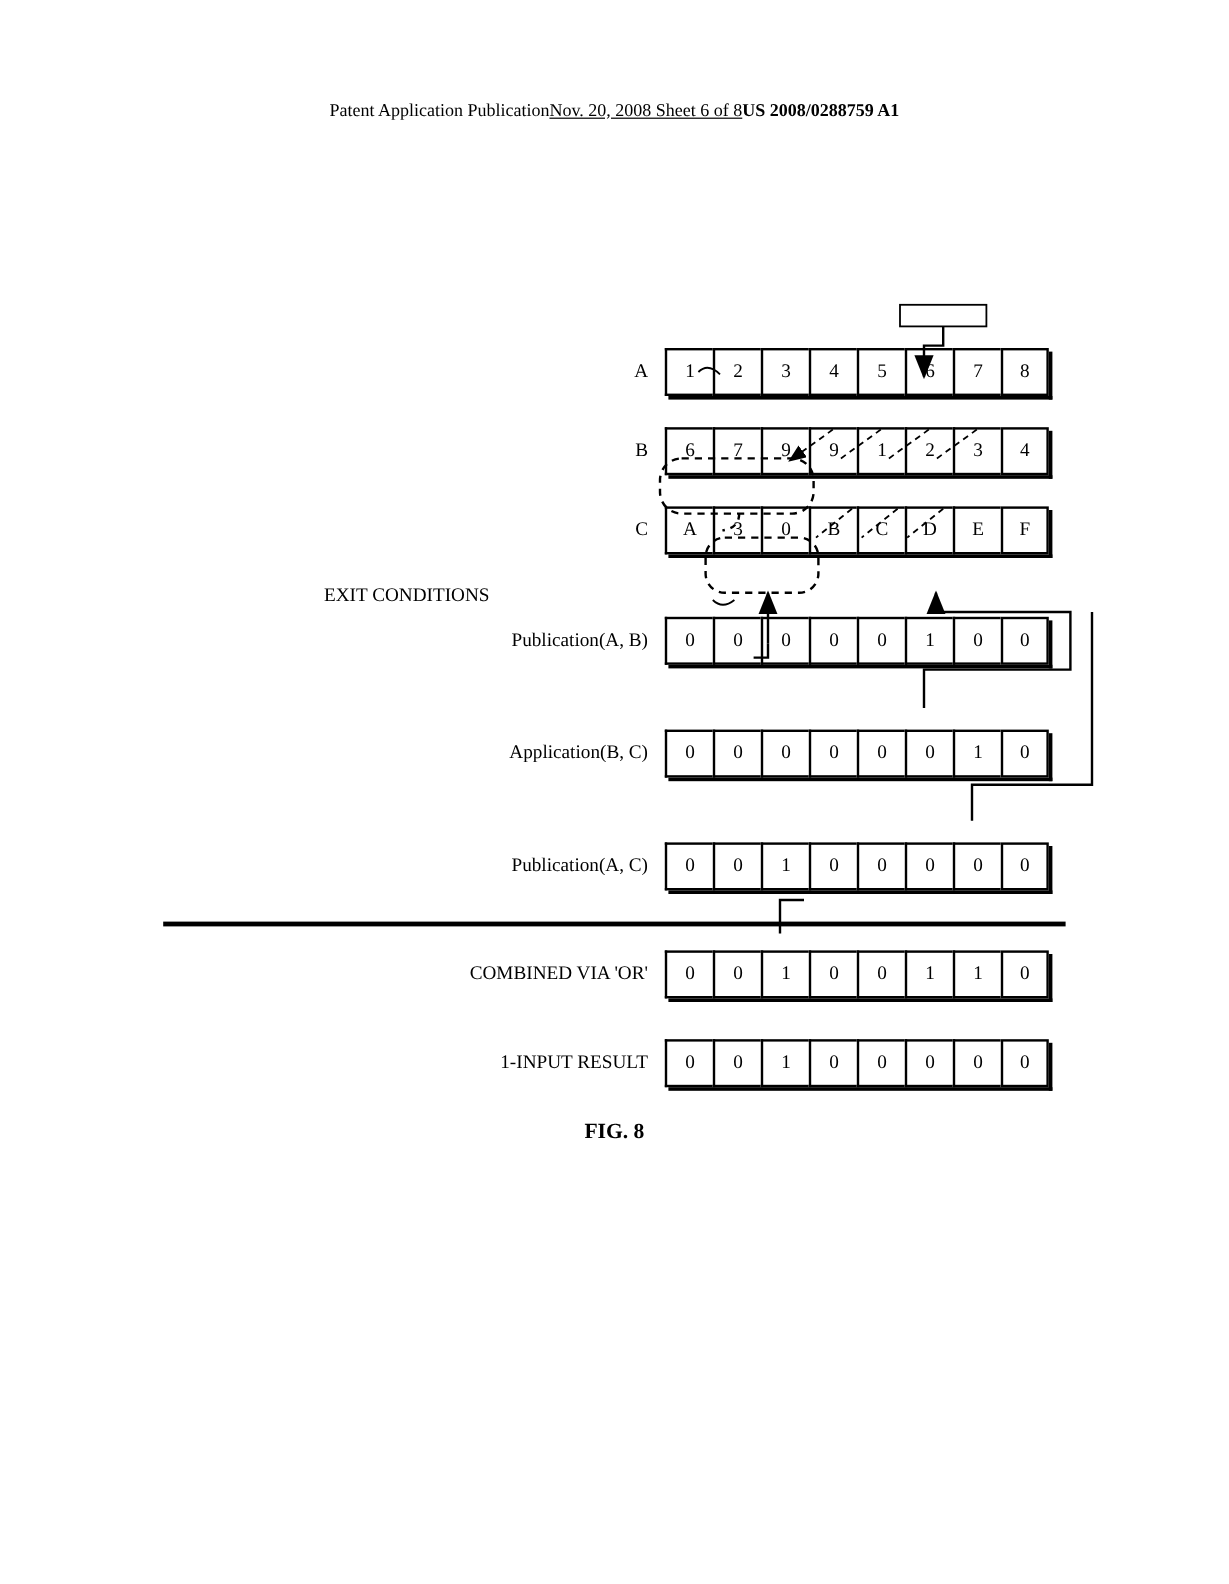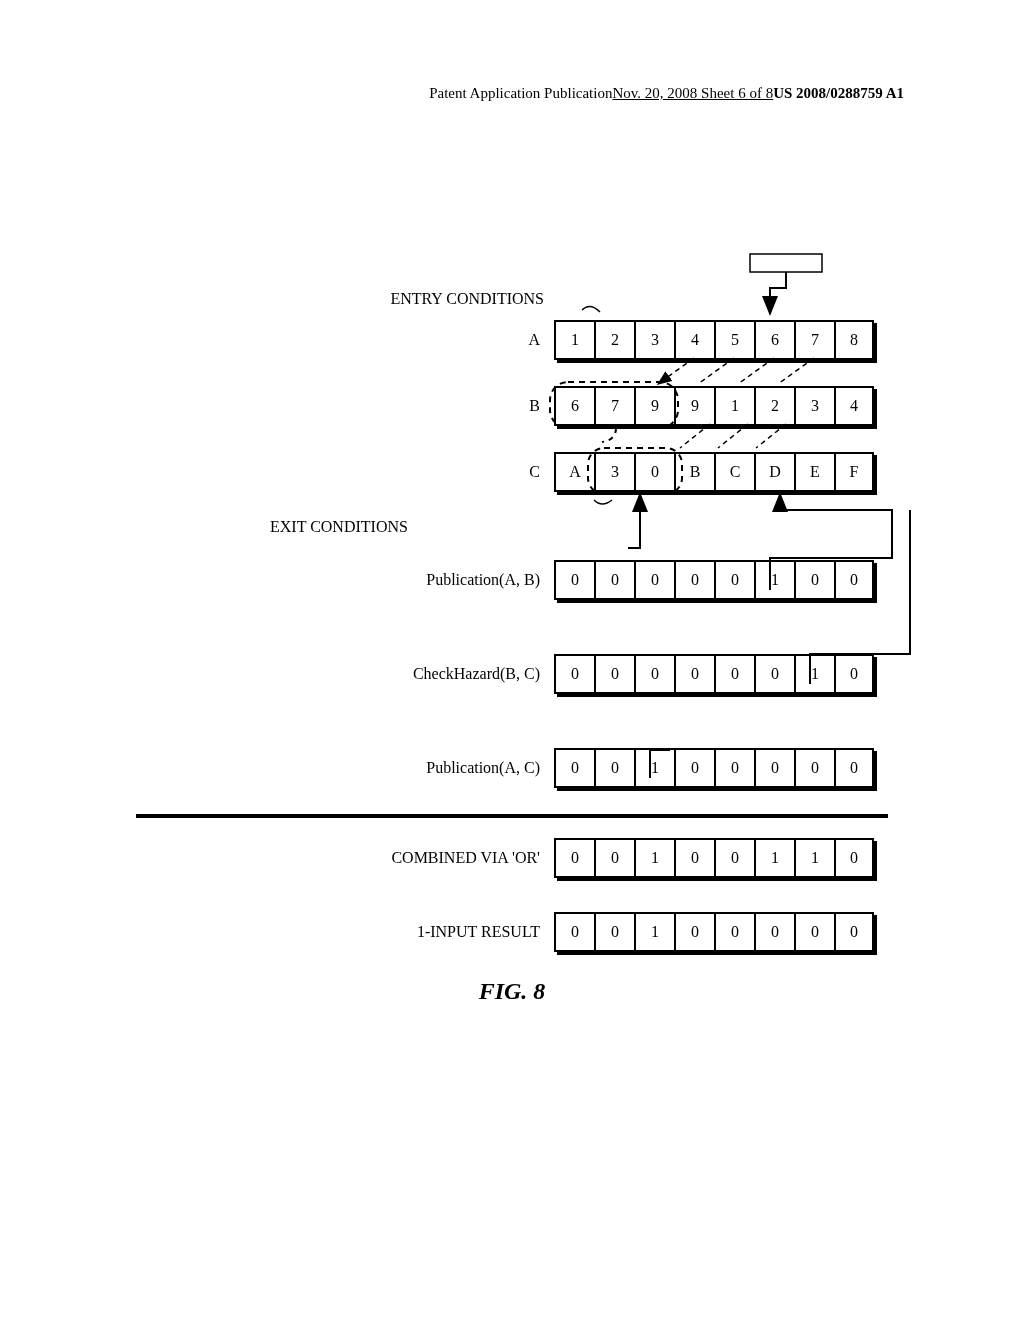--- a/index.html
+++ b/index.html
@@ -10,21 +10,21 @@
   width: 1024px;
   min-height: 1320px;
   position: relative;
 }
 .header-line {
   position: absolute;
   top: 85px;
   left: 120px;
   right: 120px;
   display: flex;
-  justify-content: flex-end;
+  justify-content: center;
   font-size: 15px;
 }
 .header-center { text-align: center; text-decoration: underline; }
 .header-right { text-align: right; font-weight: bold; }
 .figure {
   position: absolute;
   top: 290px;
   left: 150px;
   right: 150px;
 }
@@ -73,32 +73,31 @@
   display: flex;
   justify-content: flex-end;
   font-size: 16px;
   margin-bottom: 12px;
   padding-right: 330px;
 }
 .section-label-left {
   display: flex;
   justify-content: flex-start;
   font-size: 16px;
-  margin: 10px 0 16px 120px;
+  margin: 10px 0 0 120px;
 }
 .divider {
   border-top: 4px solid #000;
   margin: 18px -14px 20px -14px;
 }
 .fig-caption {
   text-align: center;
-  font-size: 24px;
+  font-size: 18px;
   font-weight: bold;
   margin-top: 26px;
-  font-style: italic;
 }
 .med-gap { height: 28px; }
 .sm-gap { height: 8px; }
 .svg-overlay {
   position: absolute;
   top: 0; left: 0;
   pointer-events: none;
   overflow: visible;
 }
 </style>
@@ -106,21 +105,20 @@
 <body>
 
 <div class="header-line">
   <span>Patent Application Publication</span>
   <span class="header-center">Nov. 20, 2008  Sheet 6 of 8</span>
   <span class="header-right">US 2008/0288759 A1</span>
 </div>
 
 <div class="figure">
 
-  <div class="section-label">ENTRY CONDITIONS</div>
 
   <div class="row">
     <div class="row-label">A</div>
     <div class="cells" id="cells-A">
         <div class="cell">1</div>
         <div class="cell">2</div>
         <div class="cell">3</div>
         <div class="cell">4</div>
         <div class="cell">5</div>
         <div class="cell">6</div>
@@ -169,21 +167,21 @@
         <div class="cell">0</div>
         <div class="cell">1</div>
         <div class="cell">0</div>
         <div class="cell">0</div>
       </div>
   </div>
 
   <div class="med-gap"></div>
 
   <div class="row">
-    <div class="row-label">CheckHazard(B, C)</div>
+    <div class="row-label">Application(B, C)</div>
     <div class="cells" id="cells-hazBC">
         <div class="cell">0</div>
         <div class="cell">0</div>
         <div class="cell">0</div>
         <div class="cell">0</div>
         <div class="cell">0</div>
         <div class="cell">0</div>
         <div class="cell">1</div>
         <div class="cell">0</div>
       </div>

